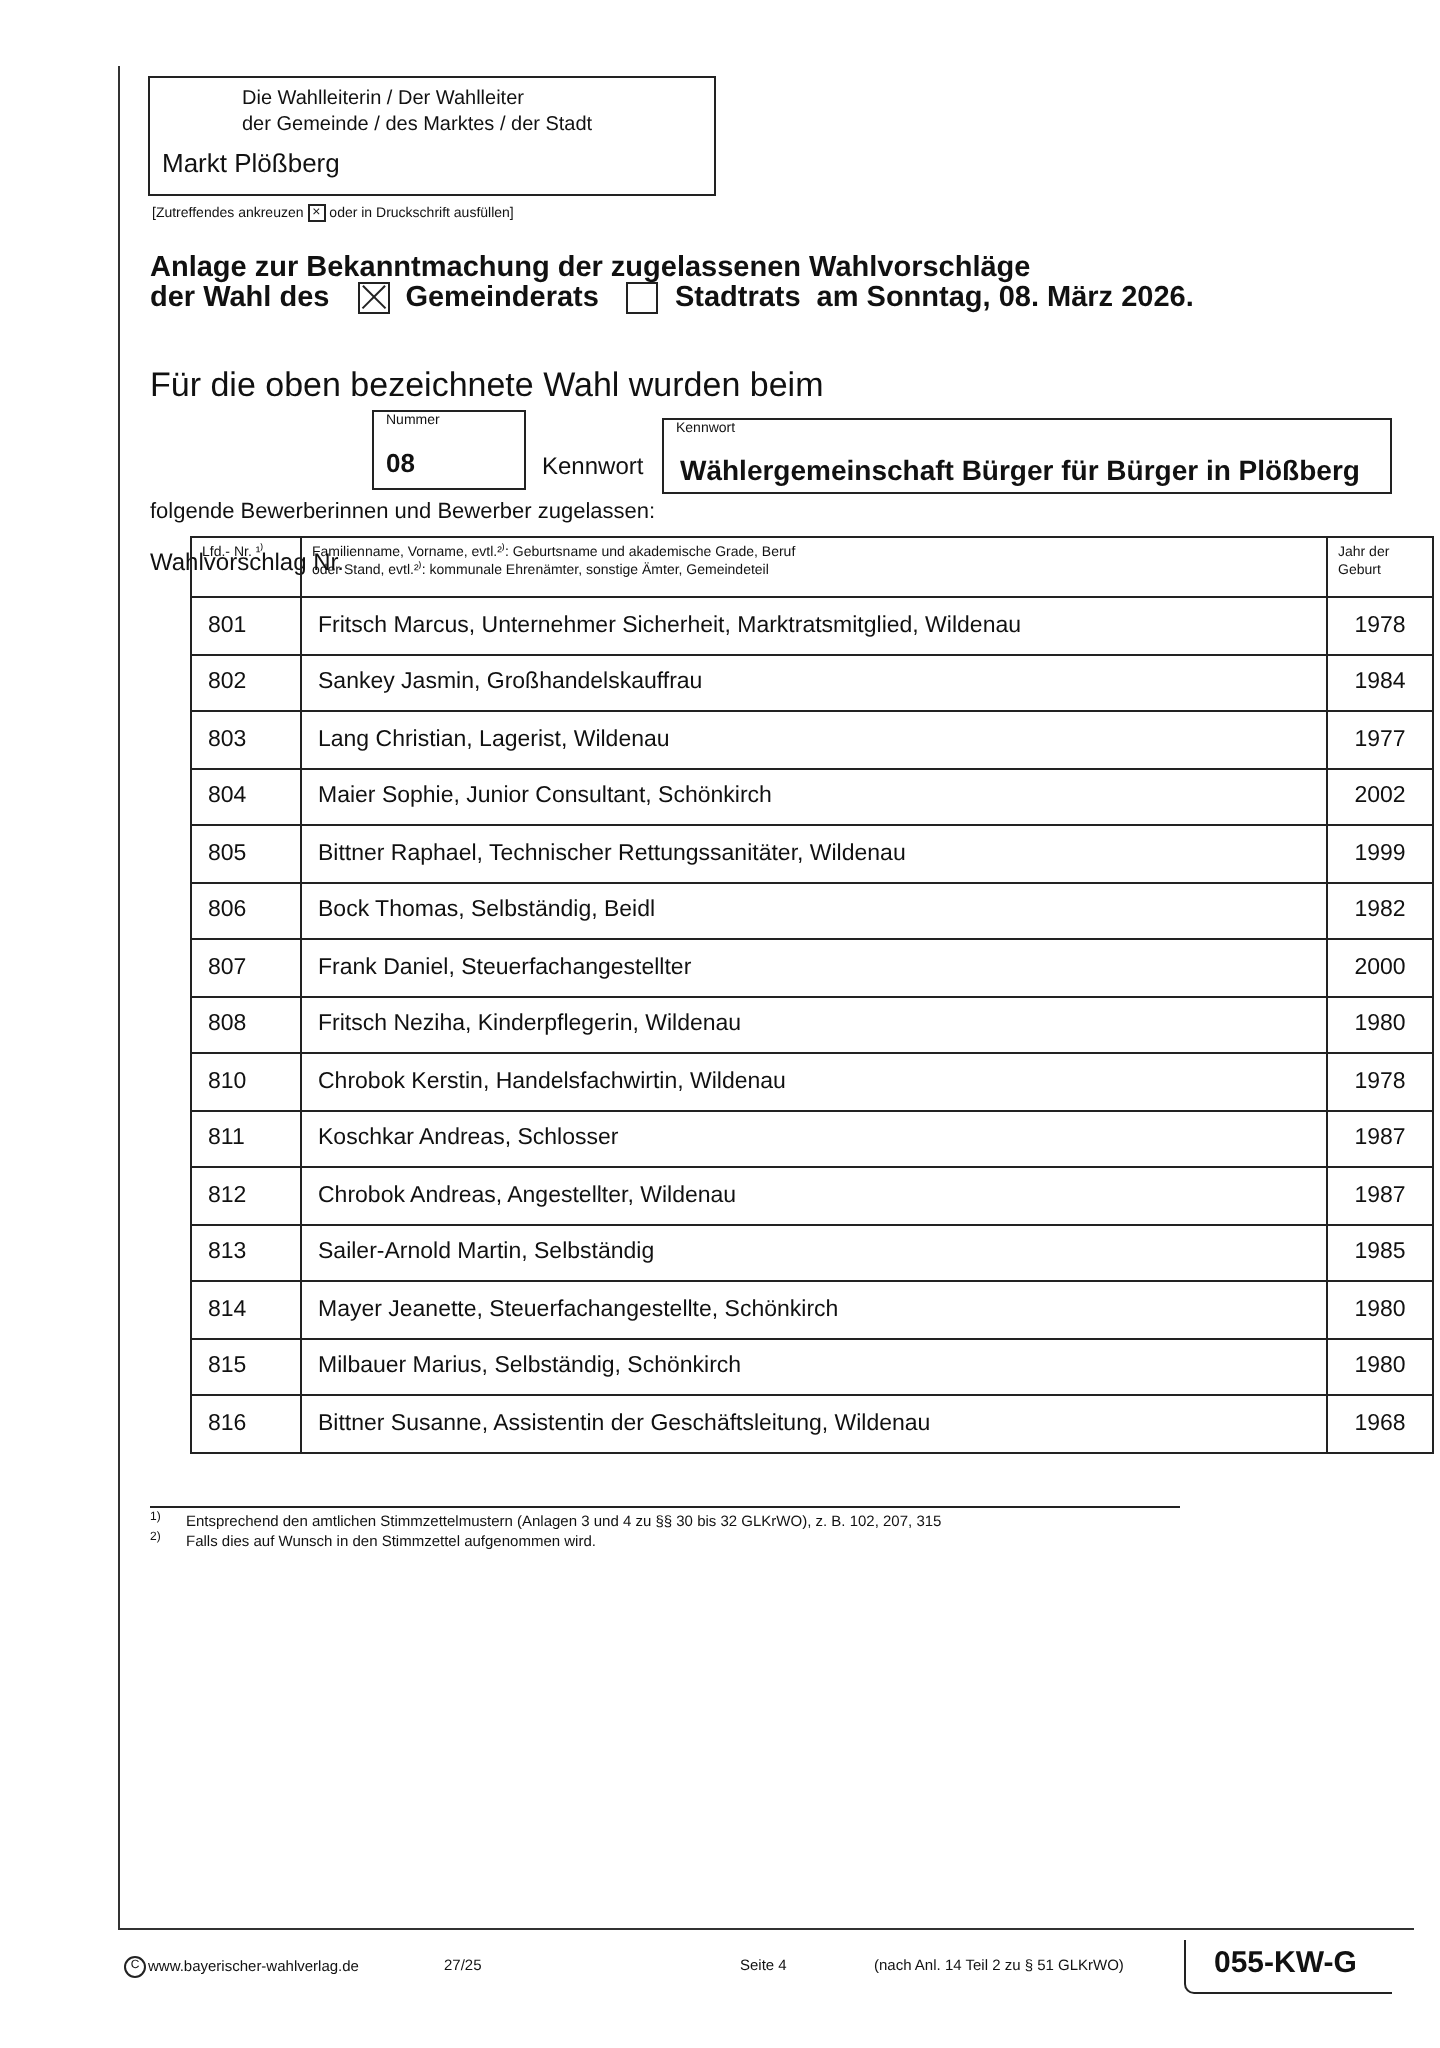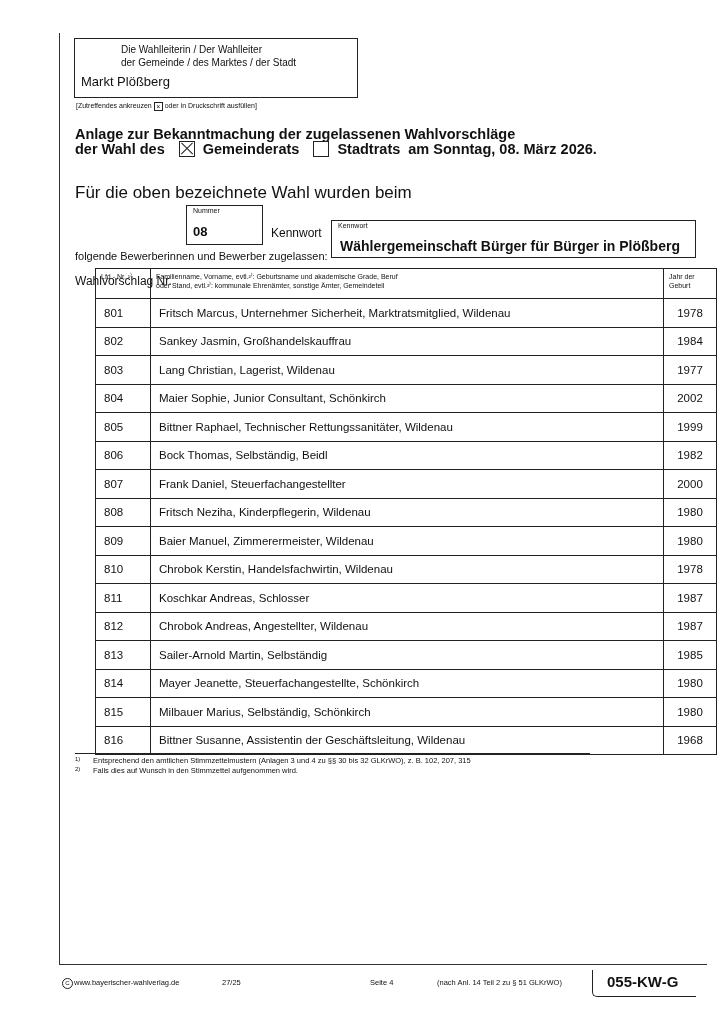--- a/index.html
+++ b/index.html
@@ -18,21 +18,21 @@
   .cb.checked::before, .cb.checked::after { content:""; position:absolute; left:-1px; top:6px; width:16px; height:1.3px; background:#222; }
   .cb.checked::before { transform:rotate(45deg); }
   .cb.checked::after { transform:rotate(-45deg); }
   .after-gap { margin-left:8px; }
   .intro { position:absolute; left:75px; top:183px; font-size:17px; }
   .wv-label { position:absolute; left:75px; top:226px; font-size:12px;margin-top:48px; }
   .num-box { position:absolute; left:186px; top:205px; width:77px; height:40px; border:1.3px solid #222; box-sizing:border-box; }
   .num-box .cap, .kw-box .cap { position:absolute; left:6px; top:1px; font-size:7px; }
   .num-box .val { position:absolute; left:6px; top:18px; font-size:13px; font-weight:bold; }
   .kw-label { position:absolute; left:271px; top:226px; font-size:12px; }
-  .kw-box { position:absolute; left:331px; top:220px; width:365px; height:38px; border:1.3px solid #222; box-sizing:border-box; }
+  .kw-box { position:absolute; left:331px; top:209px; width:365px; height:38px; border:1.3px solid #222; box-sizing:border-box; }
   .kw-box .val { position:absolute; left:8px; top:17px; font-size:14px; font-weight:bold; white-space:nowrap; }
   .subintro { position:absolute; left:75px; top:250px; font-size:11px; }
   table.cands { position:absolute; left:75px; top:268px; width:622px; border-collapse:collapse; border:1.6px solid #222;margin-left:20px; }
   table.cands th { font-size:7px; font-weight:normal; text-align:left; vertical-align:top; padding:3px 5px; height:23px; border:1.3px solid #222; line-height:9px; }
   table.cands td { font-size:11.5px; padding:0 8px; height:27.5px; border:1.3px solid #222; }
   table.cands td.nr { width:38px; }
   table.cands td.yr { width:36px; text-align:center; }
   table.cands th.nrh { width:38px; }
   table.cands th.yrh { width:40px; }
   .fn-line { position:absolute; left:75px; top:753px; width:515px; border-top:1px solid #222; }
@@ -138,25 +138,20 @@
         <td class="nr">807</td>
         <td>Frank Daniel, Steuerfachangestellter</td>
         <td class="yr">2000</td>
       </tr>
       <tr>
         <td class="nr">808</td>
         <td>Fritsch Neziha, Kinderpflegerin, Wildenau</td>
         <td class="yr">1980</td>
       </tr>
       <tr>
-        <td class="nr">809</td>
-        <td>Baier Manuel, Zimmerermeister, Wildenau</td>
-        <td class="yr">1980</td>
-      </tr>
-      <tr>
         <td class="nr">810</td>
         <td>Chrobok Kerstin, Handelsfachwirtin, Wildenau</td>
         <td class="yr">1978</td>
       </tr>
       <tr>
         <td class="nr">811</td>
         <td>Koschkar Andreas, Schlosser</td>
         <td class="yr">1987</td>
       </tr>
       <tr>

